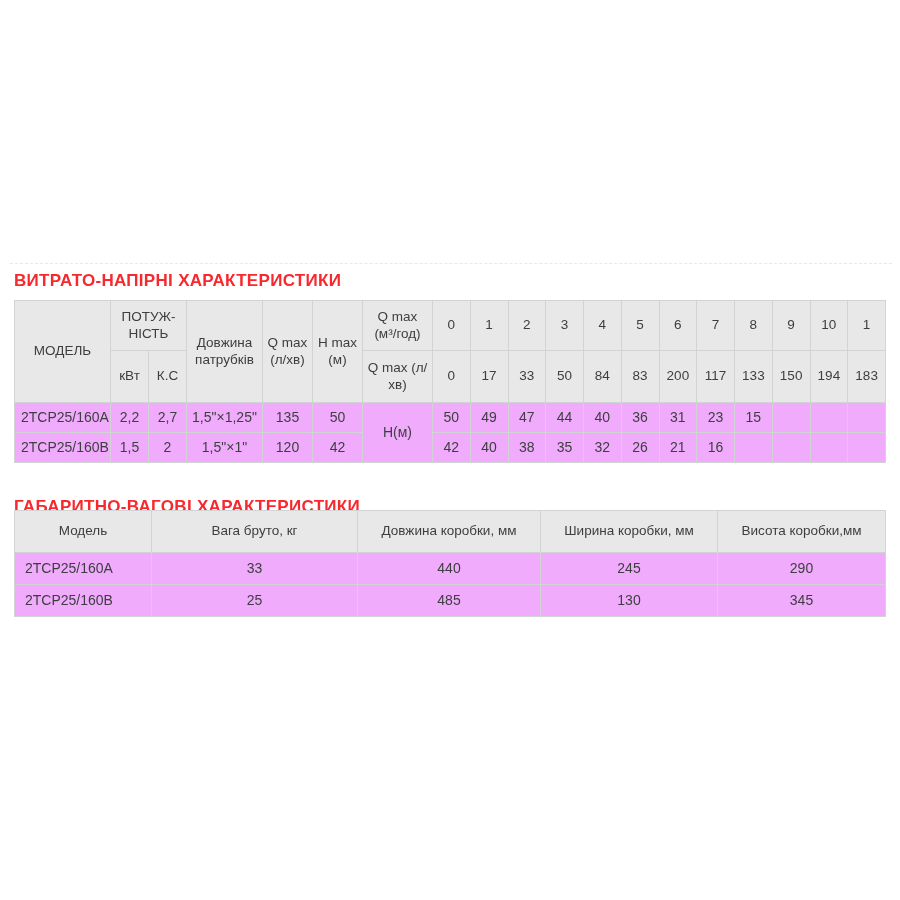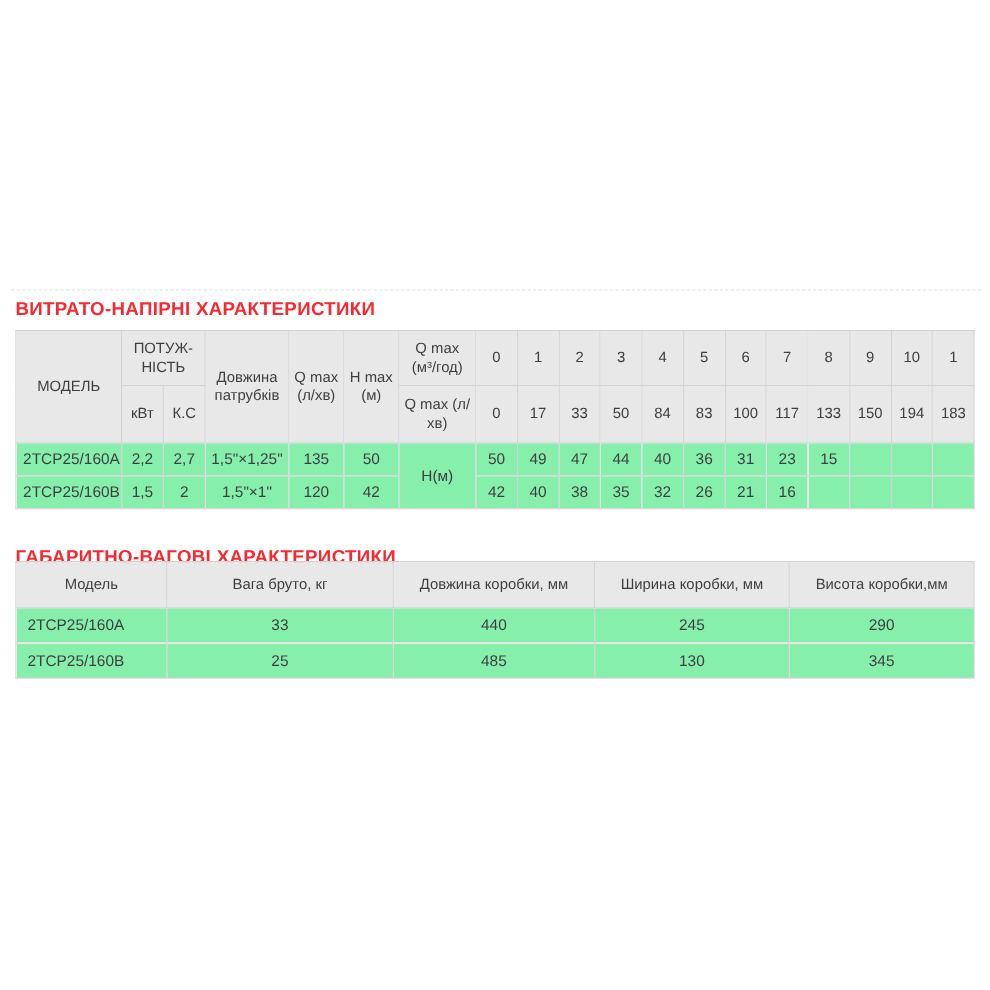--- a/index.html
+++ b/index.html
@@ -25,21 +25,21 @@
   }
   table.flow{top:300px;}
   table.dims{top:510px;}
   .tbl th,.tbl td{
     border:1px solid #d2d3d4;
     text-align:center;vertical-align:middle;
     font-weight:normal;padding:2px 3px;line-height:1.25;
     overflow:hidden;
   }
   .tbl th{background:#e8e8e9;font-size:13.5px;}
-  .tbl td{background:#86efac;}
+  .tbl td{background:#f0abfc;}
   tr.fh1{height:50px;}
   tr.fh2{height:52px;}
   tr.fd{height:30px;}
   tr.dh{height:42px;}
   tr.dd{height:32px;}
   td.model{text-align:left;padding-left:6px;}
   table.dims td.model{padding-left:10px;}
 </style>
 </head>
 <body>
@@ -96,21 +96,21 @@
       <tr class="fh2">
         <th>кВт</th>
         <th>К.С</th>
         <th>Q max (л/хв)</th>
         <th>0</th>
         <th>17</th>
         <th>33</th>
         <th>50</th>
         <th>84</th>
         <th>83</th>
-        <th>100</th>
+        <th>200</th>
         <th>117</th>
         <th>133</th>
         <th>150</th>
         <th>194</th>
         <th>183</th>
       </tr>
       <tr class="fd">
         <td class="model">2TCP25/160A</td>
         <td>2,2</td>
         <td>2,7</td>

